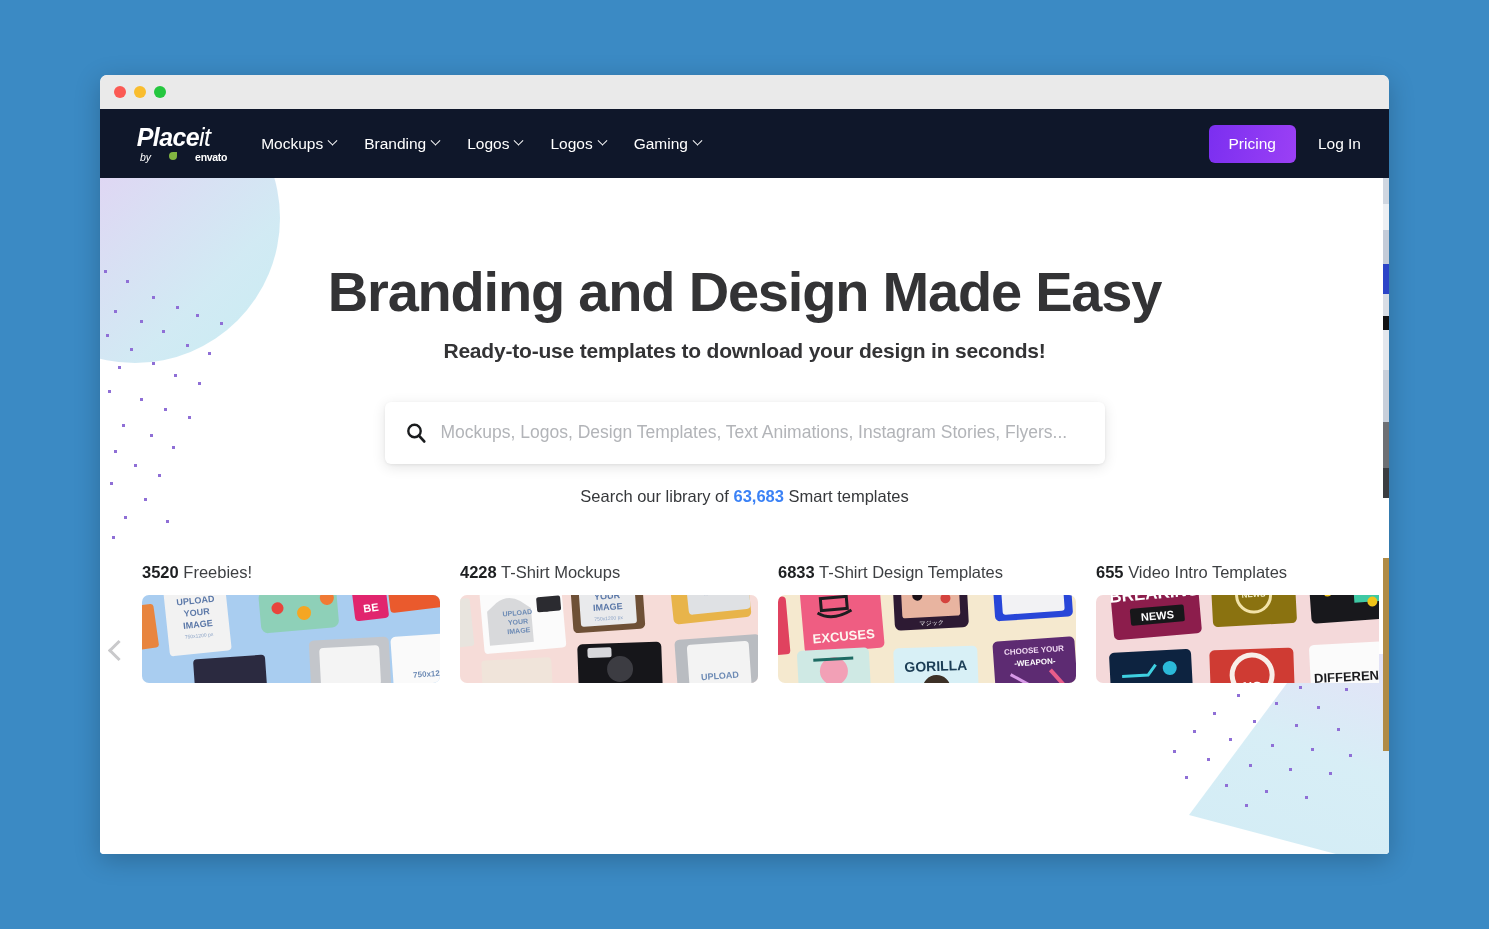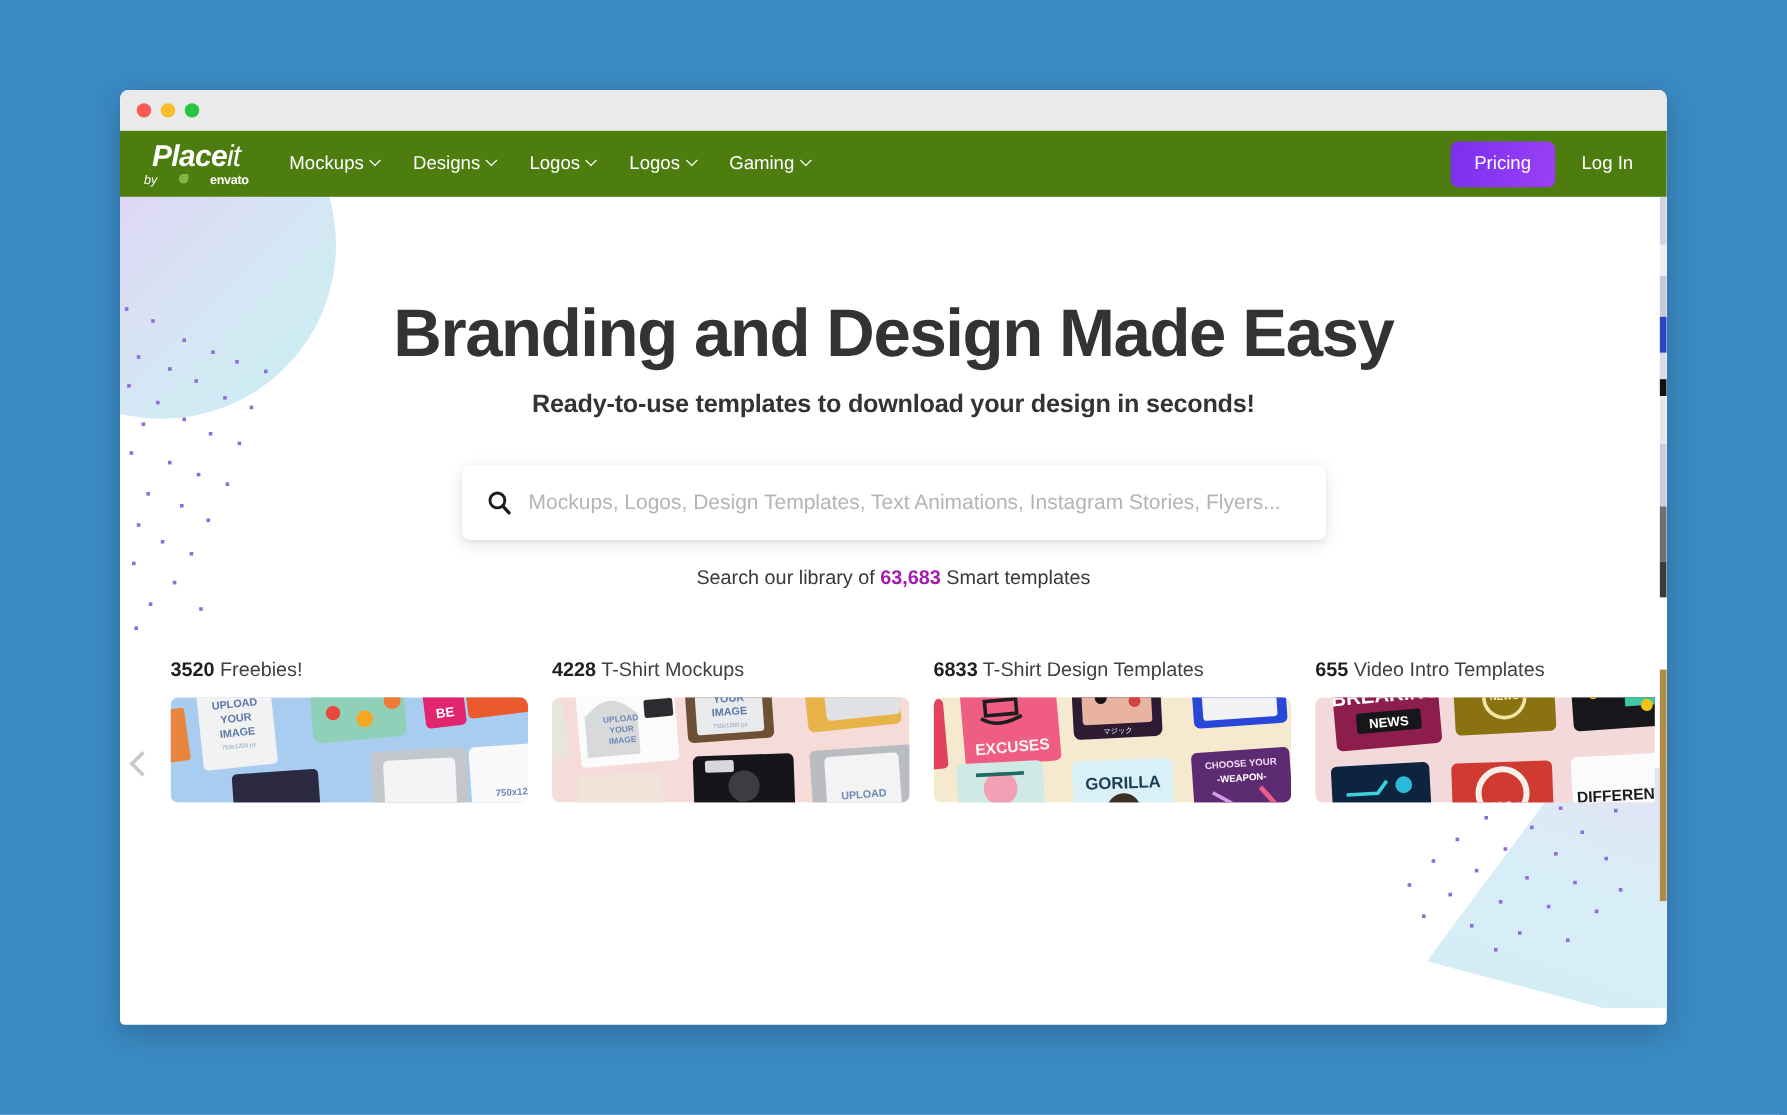--- a/index.html
+++ b/index.html
@@ -38,22 +38,22 @@
     gap: 8px;
     border-radius: 7px 7px 0 0;
   }
   .dot { width: 12px; height: 12px; border-radius: 50%; }
   .dot-red { background: #fb5a54; }
   .dot-yellow { background: #f9bd2e; }
   .dot-green { background: #25c73f; }
 
   
   .site-nav {
-    height: 55px;
-    background: #4d7c0f;
+    height: 69px;
+    background: #0f172a;
     display: flex;
     align-items: center;
     padding: 0 28px 0 20px;
     position: relative;
     z-index: 30;
   }
 
   .logo {
     display: flex;
     flex-direction: column;
@@ -72,20 +72,21 @@
   }
   .logo-main .it { font-weight: 400; }
   .logo-sub {
     display: flex;
     align-items: flex-start;
     gap: 18px;
     font-size: 10.5px;
     color: #ffffff;
     font-style: italic;
     margin-top: 2px;
+    margin-left: 20px;
   }
   .envato-leaf {
     width: 8px; height: 8px;
     background: #82b541;
     border-radius: 50% 0 50% 50%;
     display: inline-block;
   }
   .logo-sub .envato-word { font-weight: 700; font-style: normal; letter-spacing: -0.3px; }
 
   .nav-links { display: flex; align-items: center; gap: 28px; }
@@ -197,21 +198,21 @@
   .search-input::placeholder { color: #b2b4b8; }
 
   .lib-line {
     position: relative;
     z-index: 5;
     text-align: center;
     margin-top: 23px;
     font-size: 16.5px;
     color: #36383b;
   }
-  .lib-line b { font-weight: 700; color: #a21caf; }
+  .lib-line b { font-weight: 700; color: #3b82f6; }
 
   
   .carousel {
     position: relative;
     z-index: 5;
     margin-top: 57px;
     padding: 0 10px 0 42px;
   }
   .cards {
     display: flex;
@@ -293,21 +294,21 @@
         <span class="envato-word">envato</span>
       </div>
     </div>
 
     <div class="nav-links">
       <div class="nav-item">
         <span>Mockups</span>
         <span class="chev"></span>
       </div>
       <div class="nav-item">
-        <span>Designs</span>
+        <span>Branding</span>
         <span class="chev"></span>
       </div>
       <div class="nav-item">
         <span>Logos</span>
         <span class="chev"></span>
       </div>
       <div class="nav-item">
         <span>Logos</span>
         <span class="chev"></span>
       </div>

